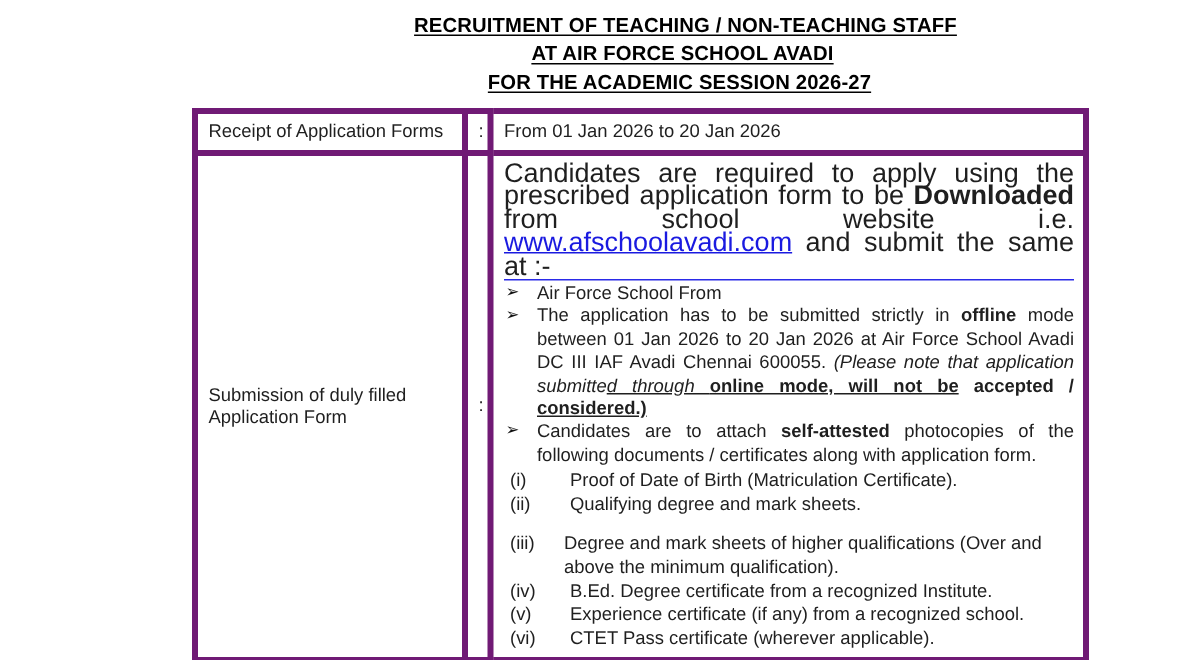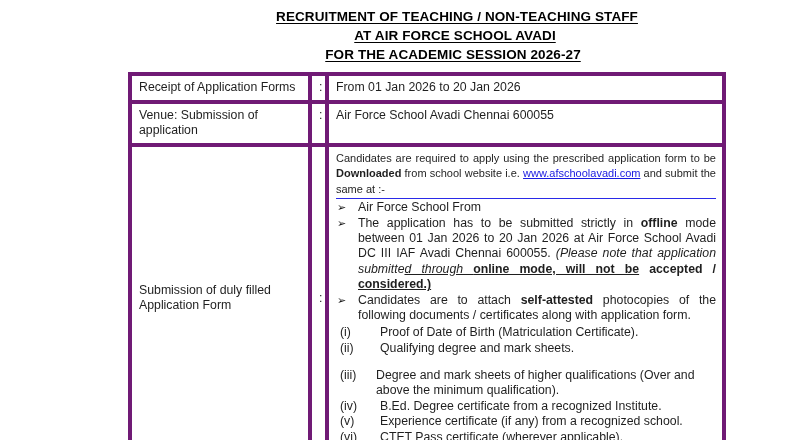--- a/index.html
+++ b/index.html
@@ -78,21 +78,21 @@
   }
   td.body { padding-top: 5px; }
 
   .row-tall td { padding-bottom: 6px; }
 
   
   .para {
     text-align: justify;
     text-justify: inter-word;
     margin: 0 0 0 0;
-    font-size: 11px;
+    font-size: 18px;
     line-height: 15.4px;
   }
   .para .b { font-weight: bold; }
   .link {
     color: #1a1ae0;
     text-decoration: underline;
   }
   .link-rule {
     border-bottom: 1.5px solid #2a2ae8;
     display: block;
@@ -166,25 +166,20 @@
         <col class="c-body">
       </colgroup>
       <tbody>
 
         <tr>
           <td class="label">Receipt of Application Forms</td>
           <td class="colon">:</td>
           <td class="body">From 01 Jan 2026 to 20 Jan 2026</td>
         </tr>
 
-        <tr>
-          <td class="label">Venue: Submission of application</td>
-          <td class="colon">:</td>
-          <td class="body">Air Force School Avadi Chennai 600055</td>
-        </tr>
 
         <tr class="row-tall">
           <td class="label" style="vertical-align:middle;margin-left:36px;">Submission of duly filled Application Form</td>
           <td class="colon" style="vertical-align:middle;">:</td>
           <td class="body">
 
             <p class="para"><span>Candidates are required to apply using the prescribed application form to be </span><span class="b">Downloaded</span><span> from school website i.e. </span><a href="#" class="link">www.afschoolavadi.com</a><span> and submit the same at :-</span></p>
             <span class="link-rule"></span>
 
             <ul class="arrows">

